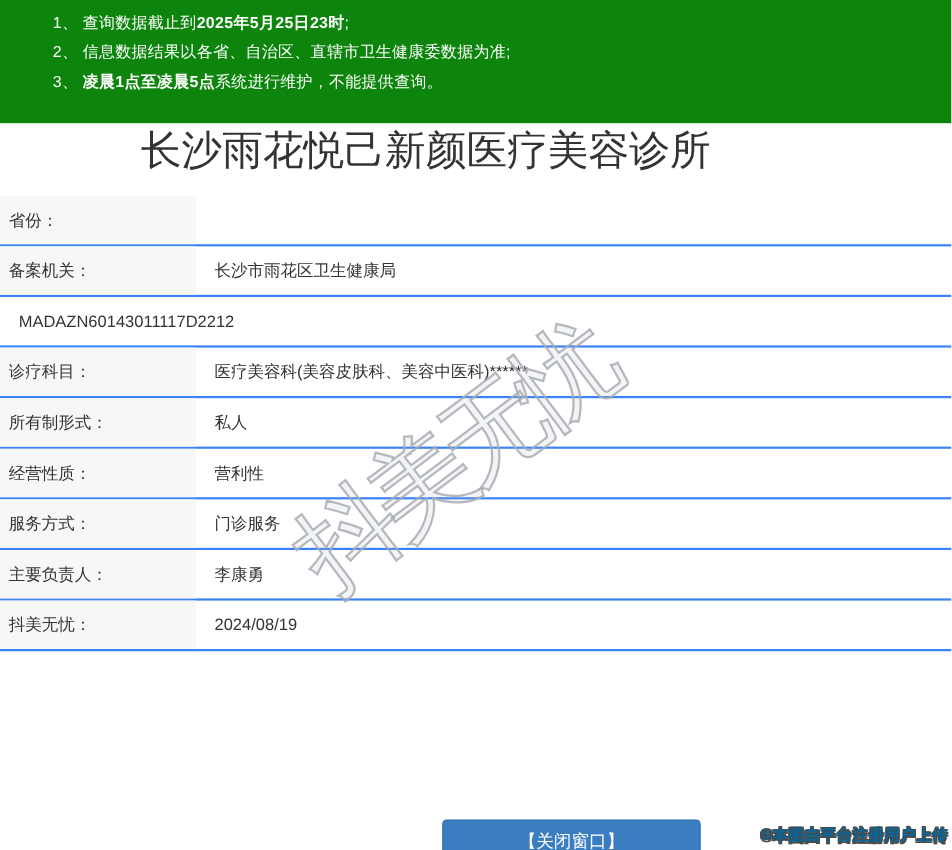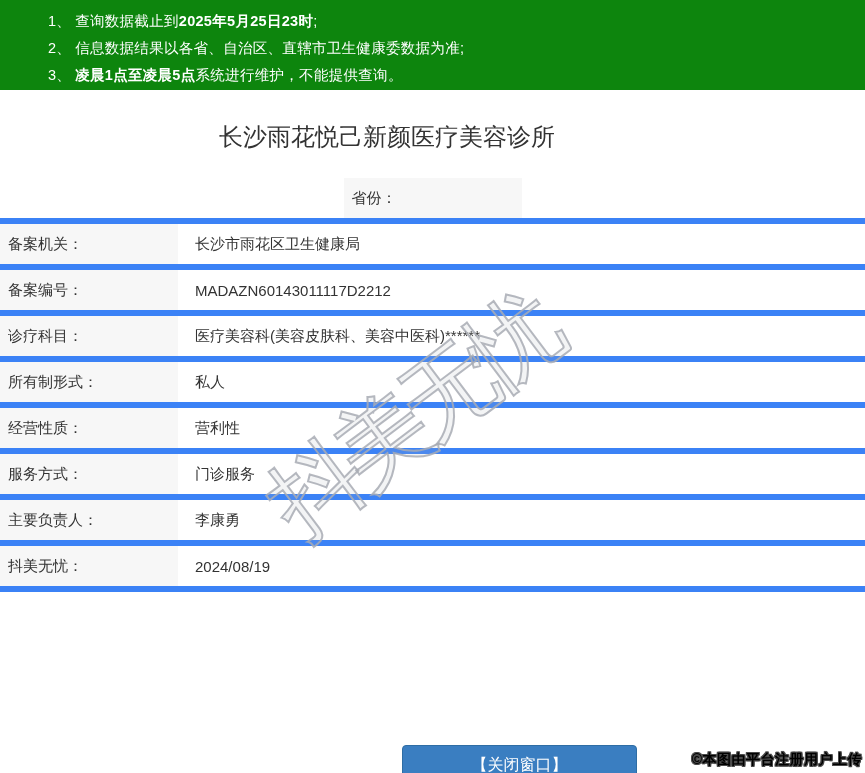--- a/index.html
+++ b/index.html
@@ -3,39 +3,38 @@
 <meta charset="utf-8">
 <style>
   html,body { margin:0; padding:0; }
   .page {
     position:relative; width:865px; height:773px; overflow:hidden;
     background:#ffffff; font-family:"Liberation Sans","DejaVu Sans",sans-serif;
     color:#333;
   }
   
   .notice-bar {
-    position:absolute; top:0; left:0; width:865px; height:90px;
+    position:absolute; top:0; left:0; width:865px; height:112px;
     background:#0d850d; color:#ffffff; box-sizing:border-box;
     padding:8px 0 0 48px; font-size:14.5px;
   }
   .notice-line { line-height:27px; letter-spacing:0.3px; white-space:nowrap; }
   .notice-line .num { margin-right:4px; }
   .notice-line b { font-weight:bold; }
   
   .title {
     position:absolute; top:116px; left:0; width:774px; margin:0;
-    text-align:center; font-size:24px; line-height:42px;
+    text-align:center; font-size:37px; line-height:42px;
     font-weight:400; color:#333;
   }
   
   .info-table { position:absolute; top:178px; left:0; width:865px; }
   .row {
     display:flex; align-items:stretch; height:46px; box-sizing:border-box;
-    border-bottom:6px solid #3b82f6;
-    justify-content:center;
+    border-bottom:2px solid #3b82f6;
   }
   .cell { display:flex; align-items:center; font-size:15px; color:#333; }
   .cell.label {
     width:178px; background:#f7f7f7; padding-left:8px; box-sizing:border-box;
     flex-shrink:0;
   }
   .cell.value { flex:1; padding-left:17px; white-space:nowrap; overflow:hidden; }
   
   .watermark {
     position:absolute; left:248px; top:356px; transform:rotate(-37deg);
@@ -44,21 +43,21 @@
     pointer-events:none;
   }
   
   .close-btn {
     position:absolute; left:402px; top:745px; width:235px; height:40px;
     background:#3a7ec1; border:1px solid #2e6da4; border-radius:4px;
     color:#ffffff; font-size:16px; cursor:pointer; font-family:inherit;
   }
   .copyright {
     position:absolute; right:3px; top:751px; font-size:14px; font-weight:bold;
-    color:#000000; letter-spacing:0.5px;
+    color:#0369a1; letter-spacing:0.5px;
     text-shadow:-1px -1px 0 #4a4a4a,1px -1px 0 #4a4a4a,-1px 1px 0 #4a4a4a,
                 1px 1px 0 #4a4a4a,0 1px 0 #4a4a4a,0 -1px 0 #4a4a4a,
                 1px 0 0 #4a4a4a,-1px 0 0 #4a4a4a;
   }
 </style>
 </head>
 <body>
 
 <div class="page">
 
@@ -72,21 +71,20 @@
 
   <div class="info-table">
     <div class="row">
       <div class="cell label">省份：</div>
     </div>
     <div class="row">
       <div class="cell label">备案机关：</div>
       <div class="cell value">长沙市雨花区卫生健康局</div>
     </div>
     <div class="row">
-      <div class="cell label">备案编号：</div>
       <div class="cell value">MADAZN60143011117D2212</div>
     </div>
     <div class="row">
       <div class="cell label">诊疗科目：</div>
       <div class="cell value">医疗美容科(美容皮肤科、美容中医科)******</div>
     </div>
     <div class="row">
       <div class="cell label">所有制形式：</div>
       <div class="cell value">私人</div>
     </div>

